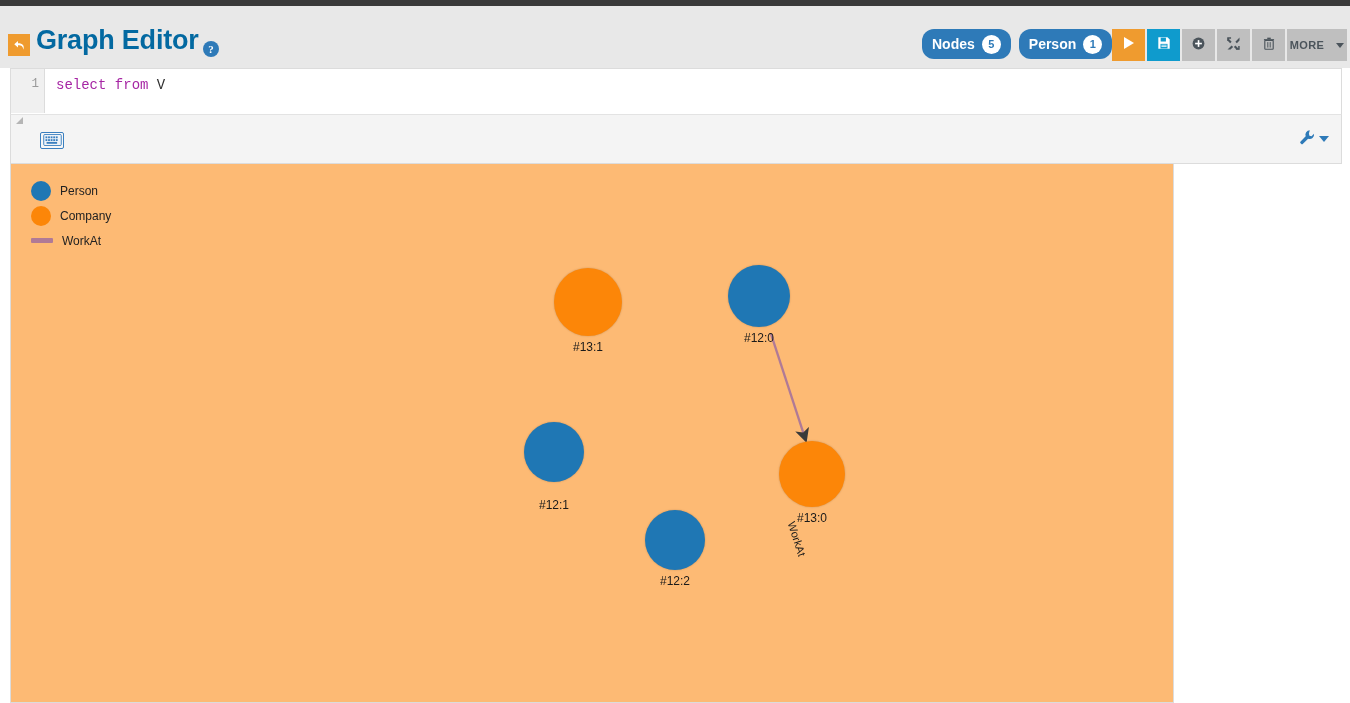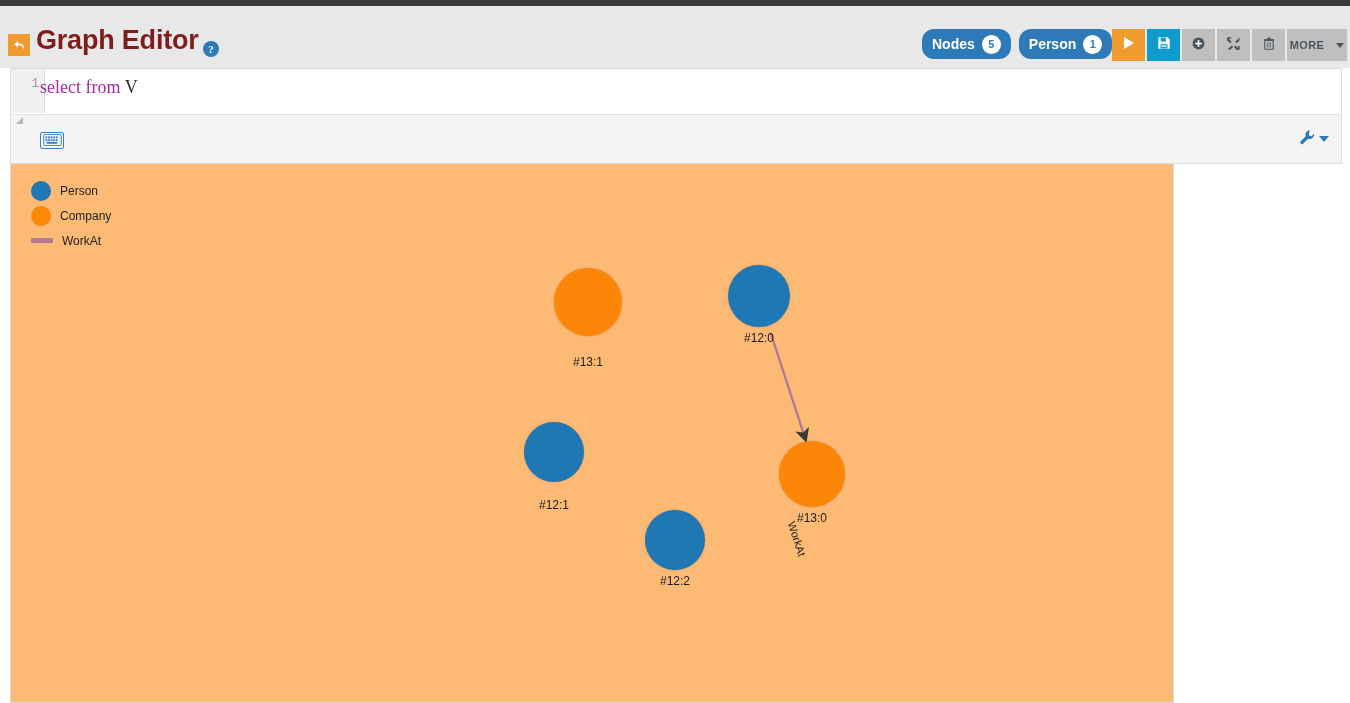--- a/index.html
+++ b/index.html
@@ -25,21 +25,21 @@
   }
   .back-btn {
     position: absolute; left: 8px; top: 28px;
     width: 22px; height: 22px; background: #ef9b2f;
     display: flex; align-items: center; justify-content: center;
     cursor: pointer; border: none;
   }
   .back-btn svg { display: block; }
   .page-title {
     position: absolute; left: 36px; top: 19px;
-    font-size: 27px; font-weight: bold; color: #7f1d1d;
+    font-size: 27px; font-weight: bold; color: #0369a1;
     letter-spacing: -0.2px; white-space: nowrap;
   }
   .help-icon {
     position: absolute; left: 203px; top: 35px;
     width: 16px; height: 16px; border-radius: 50%;
     background: #2e7ab8; color: #ffffff;
     font-size: 11px; font-weight: bold;
     display: flex; align-items: center; justify-content: center;
     cursor: pointer; font-family: "Liberation Serif", serif;
   }
@@ -87,23 +87,23 @@
   .gutter {
     position: absolute; left: 0; top: 0; width: 34px; height: 44px;
     background: #f0f0f0; border-right: 1px solid #dcdcdc;
   }
   .line-no {
     position: absolute; right: 5px; top: 8px;
     font-family: "Liberation Mono", monospace;
     font-size: 12.5px; color: #9a9a9a;
   }
   .code-line {
-    position: absolute; left: 29px; top: 8px;
-    font-family: Liberation Serif, serif;
-    font-size: 18px; white-space: pre;
+    position: absolute; left: 45px; top: 8px;
+    font-family: Liberation Mono, monospace;
+    font-size: 14px; white-space: pre;
   }
   .kw { color: #a626a4; }
   .ident { color: #2f2f2f; }
 
   
   .subbar {
     position: absolute; left: 10px; top: 114px; width: 1332px; height: 50px;
     background: #f4f4f4; border: 1px solid #dcdcdc; border-top: 1px solid #e3e3e3;
   }
   .grip {
@@ -312,21 +312,21 @@
           <path d="M0,0 L6,3 L0,6 L1.5,3 z" fill="#3a3a3a"></path>
         </marker>
       </defs>
       <g id="edge-group">
           <line x1="760" y1="170" x2="795" y2="277" stroke="#b07a96" stroke-width="2.4" marker-end="url(#arrowhead)"></line>
         </g>
     </svg>
 
     <div id="node-layer">
         <div class="node" style="left: 543px; top: 104px; width: 68px; height: 68px; background: rgb(252, 134, 8);"></div>
-        <div class="node-label" style="left: 517px; top: 191px; width: 120px;">#13:1</div>
+        <div class="node-label" style="left: 517px; top: 176px; width: 120px;">#13:1</div>
         <div class="node" style="left: 717px; top: 101px; width: 62px; height: 62px; background: rgb(31, 119, 180);"></div>
         <div class="node-label" style="left: 688px; top: 167px; width: 120px;">#12:0</div>
         <div class="node" style="left: 513px; top: 258px; width: 60px; height: 60px; background: rgb(31, 119, 180);"></div>
         <div class="node-label" style="left: 483px; top: 322px; width: 120px; margin-top: 12px;">#12:1</div>
         <div class="node" style="left: 768px; top: 277px; width: 66px; height: 66px; background: rgb(252, 134, 8);"></div>
         <div class="node-label" style="left: 741px; top: 347px; width: 120px;">#13:0</div>
         <div class="node" style="left: 634px; top: 346px; width: 60px; height: 60px; background: rgb(31, 119, 180);"></div>
         <div class="node-label" style="left: 604px; top: 410px; width: 120px;">#12:2</div>
       </div>
     <div id="edge-label-layer">

